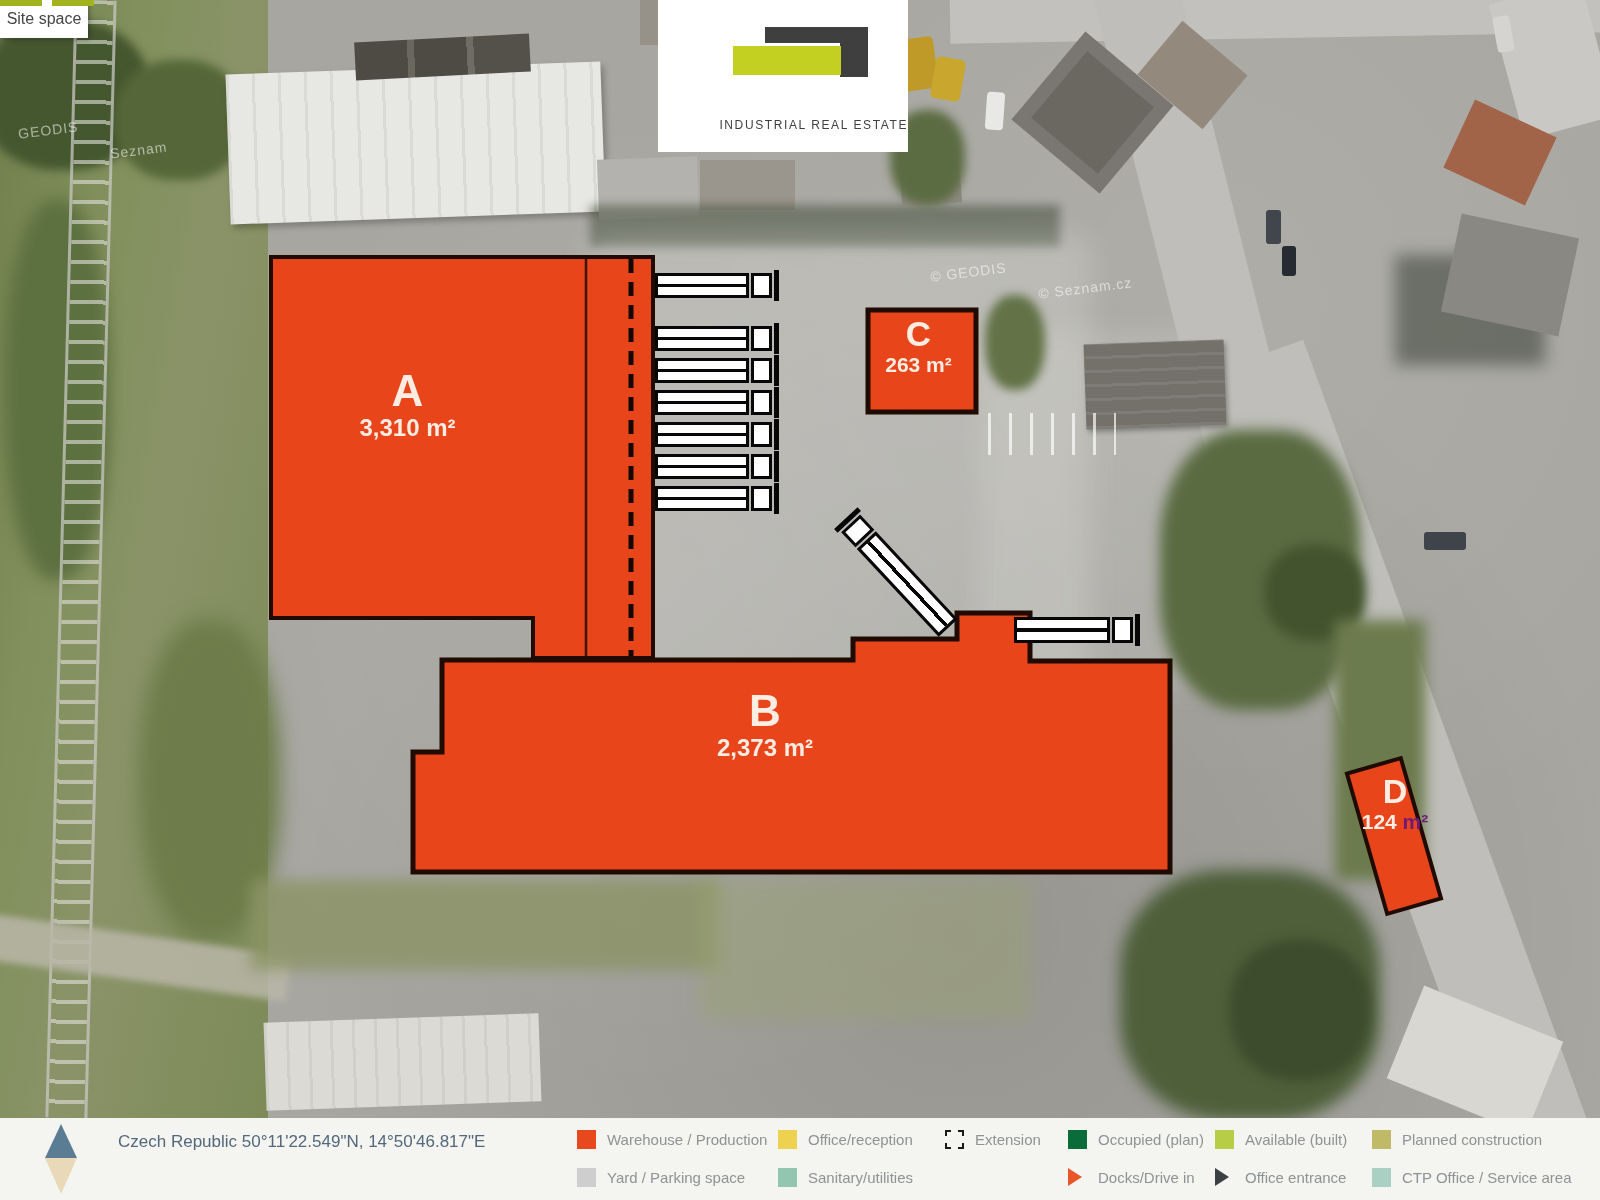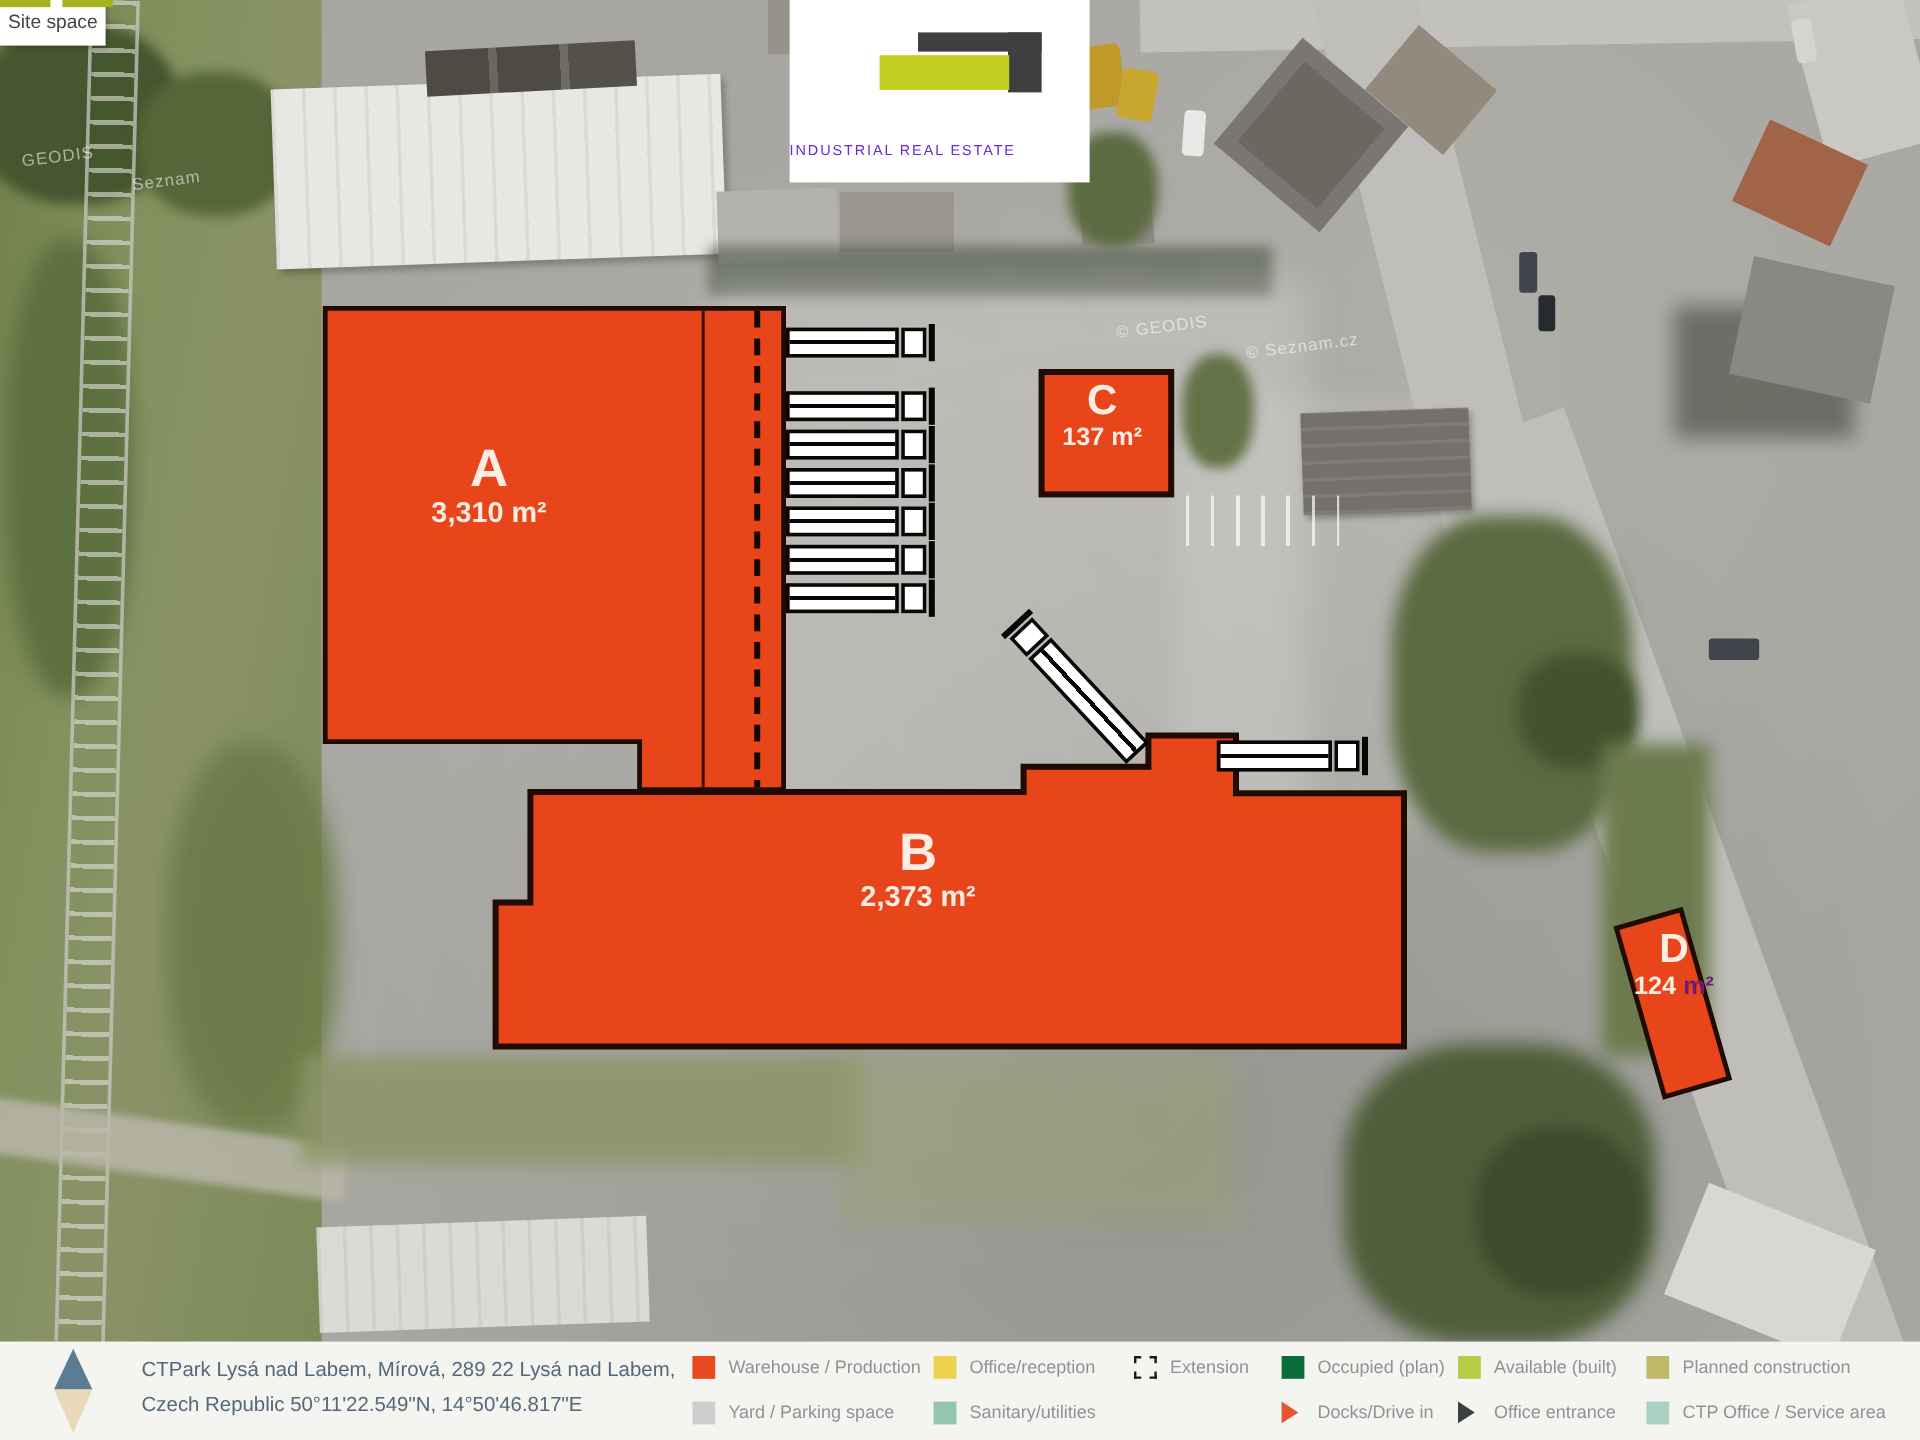--- a/index.html
+++ b/index.html
@@ -109,22 +109,22 @@
   .tkd{left:822px;top:560px;width:150px;height:26px;transform:rotate(47deg);}
   .tkh{left:1014px;top:617px;width:126px;height:26px;}
 
   
   .logo-box{left:658px;top:0;width:250px;height:152px;background:#fff;z-index:60;}
   .logo-box .bar{position:absolute;left:107px;top:27px;width:103px;height:16px;background:#3f3f3f;}
   .logo-box .col{position:absolute;left:182px;top:27px;width:28px;height:50px;background:#3f3f3f;}
   .logo-box .yel{position:absolute;left:75px;top:46px;width:108px;height:29px;background:#c3d021;}
   .logo-name{position:absolute;left:0;top:82px;width:100%;text-align:center;
              font-size:31px;font-weight:bold;letter-spacing:3px;color:#414141;}
-  .logo-tag{position:absolute;left:0;top:118px;width:100%;text-align:left;
-            font-size:12px;letter-spacing:1.6px;color:#6d28d9;}
+  .logo-tag{position:absolute;left:0;top:118px;width:100%;text-align:right;
+            font-size:12px;letter-spacing:1.6px;color:#404040;}
 
   
   .tab{left:0;top:0;width:88px;height:38px;background:#fff;z-index:70;
        box-shadow:2px 2px 4px rgba(0,0,0,.25);
        display:flex;align-items:center;justify-content:center;
        font-size:16px;color:#454545;cursor:pointer;}
   .tab-green1{left:0;top:0;width:42px;height:6px;background:#a3b31d;z-index:71;}
   .tab-green2{left:52px;top:0;width:42px;height:6px;background:#a3b31d;z-index:71;}
 
   
@@ -221,21 +221,21 @@
   <div class="bldg-label lblA">
     <div class="bl-letter">A</div>
     <div class="bl-area">3,310 m²</div>
   </div>
   <div class="bldg-label lblB">
     <div class="bl-letter">B</div>
     <div class="bl-area">2,373 m²</div>
   </div>
   <div class="bldg-label lblC">
     <div class="bl-letter">C</div>
-    <div class="bl-area">137 m²</div>
+    <div class="bl-area">263 m²</div>
   </div>
   <div class="bldg-label lblD">
     <div class="bl-letter">D</div>
     <div class="bl-area"><span>124</span> <span class="unit-dark">m²</span></div>
   </div>
 
   <div class="truck tk tk1">
       <div class="trail"></div>
       <div class="cab"></div>
       <div class="tail"></div>
@@ -291,21 +291,20 @@
   <div class="abs tab">Site space</div>
   <div class="abs tab-green1"></div>
   <div class="abs tab-green2"></div>
 
   <div class="abs footer"></div>
   <div class="abs compass">
     <div class="up"></div>
     <div class="down"></div>
   </div>
   <div class="abs address">
-    <div>CTPark Lysá nad Labem, Mírová, 289 22 Lysá nad Labem,</div>
     <div>Czech Republic 50°11'22.549"N, 14°50'46.817"E</div>
   </div>
 
   <div class="leg-col lc1">
     <div class="leg-item">
         <span class="sw sw-wh"></span>
         <span>Warehouse / Production</span>
       </div>
     <div class="leg-item">
         <span class="sw sw-yd"></span>

